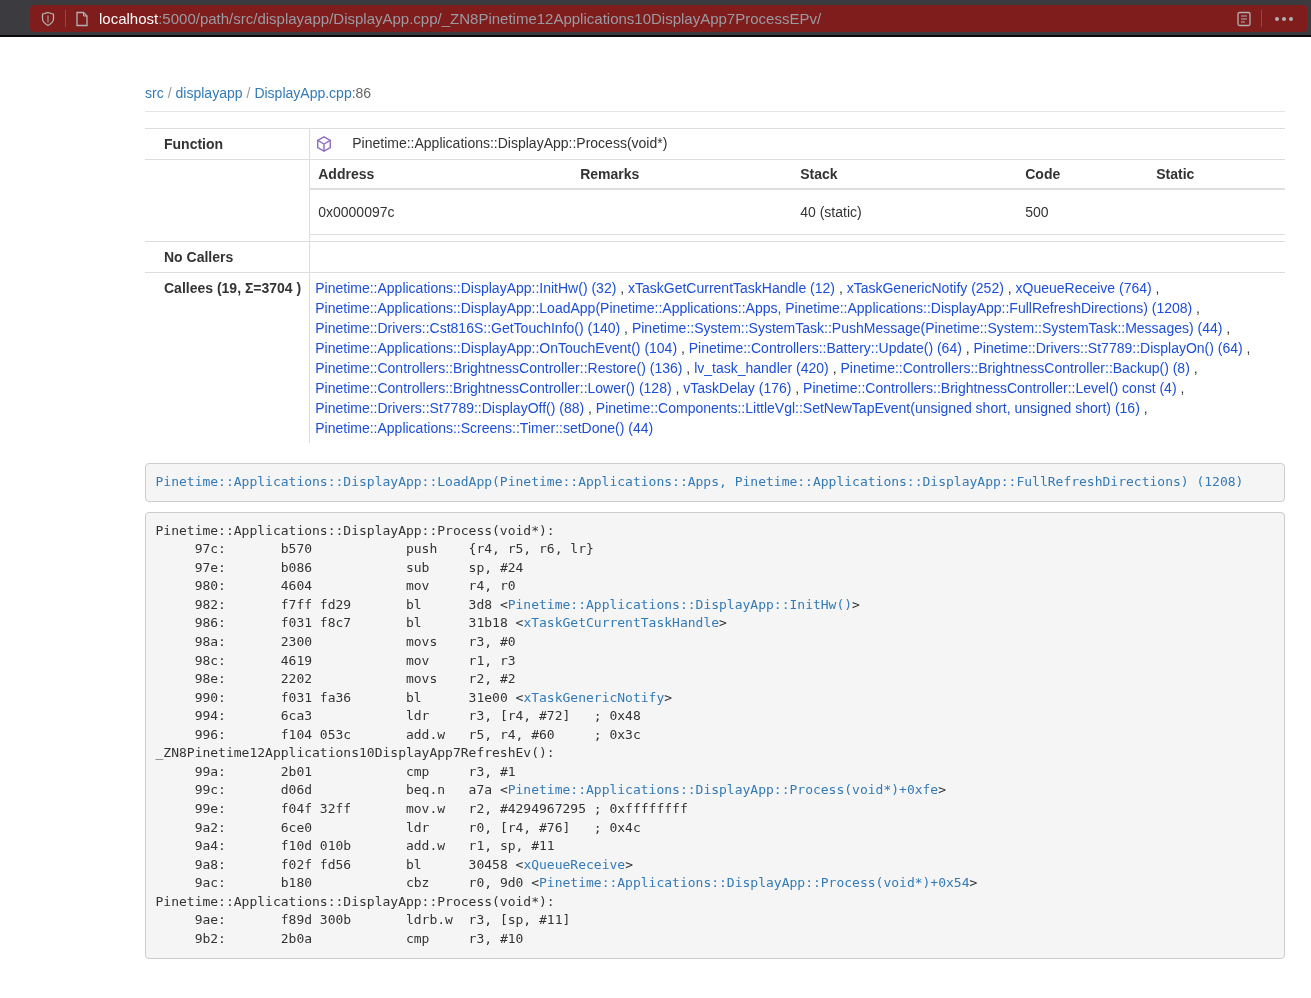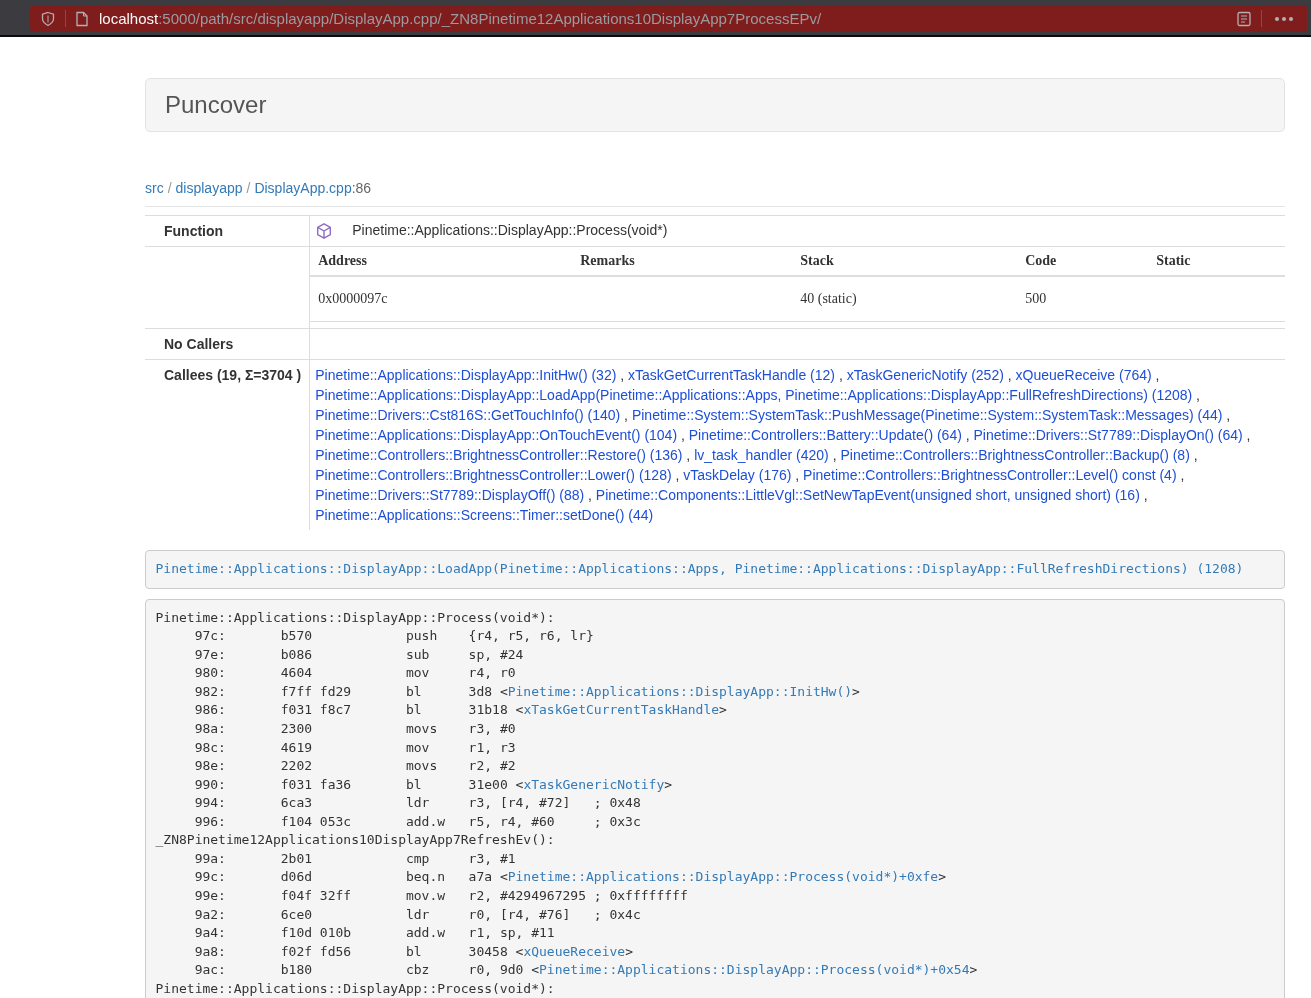--- a/index.html
+++ b/index.html
@@ -27,35 +27,35 @@
           padding:13px 19px; }
   .well h1 { font-size:24px; font-weight:400; color:#555; line-height:26px; }
 
   .breadcrumb { margin-top:48px; font-size:14px; }
   .breadcrumb a { color:#337ab7; text-decoration:none; }
   .breadcrumb .sep { color:#999; padding:0 4px; }
   .breadcrumb .suffix { color:#666; }
 
   hr.divider { border:none; border-top:1px solid #e5e5e5; margin-top:10px; }
 
-  table.main { width:100%; border-collapse:collapse; margin-top:8px; font-size:14px; }
+  table.main { width:100%; border-collapse:collapse; margin-top:16px; font-size:14px; }
   table.main > tbody > tr > th,
   table.main > tbody > tr > td { border-top:1px solid #ddd; vertical-align:top; text-align:left; }
   th.rowlabel { width:151px; padding:5px 8px 5px 19px; font-weight:bold; color:#333;
                 border-right:1px solid #ddd; white-space:nowrap; line-height:20px; }
   td.rowval { line-height:20px; }
   td.func-cell { padding:4px 8px 4px 5px; }
   td.empty-cell { padding:5px 8px; }
   td.callees-cell { padding:5px 8px 5px 5px; }
   td.nested-cell { padding:0 0 6px 0; }
 
   .func-line { display:flex; align-items:flex-end; gap:19px; }
   .cube { flex:0 0 auto; display:block; }
 
-  table.inner { width:100%; border-collapse:collapse; font-size:14px; border-bottom:1px solid #ddd;font-family:Liberation Serif, serif; }
+  table.inner { width:100%; border-collapse:collapse; font-size:14px; border-bottom:1px solid #ddd; }
   table.inner th { text-align:left; font-weight:bold; padding:4px 8px; line-height:20px;
                    border-bottom:2px solid #ddd; }
   table.inner td { padding:12px 8px; line-height:20px; }
   .c-addr { width:262px; } .c-rem { width:220px; } .c-stack { width:225px; } .c-code { width:131px; }
 
   a.plink { color:#1d4ed8; text-decoration:none; }
   .callees-cell .comma { color:#333; }
 
   pre.box { background:#f5f5f5; border:1px solid #ccc; border-radius:4px; padding:9px 9.5px;
             font-family:"DejaVu Sans Mono", monospace; font-size:13px; line-height:18.57px;
@@ -97,23 +97,20 @@
           <i></i>
           <i></i>
           <i></i>
         </span>
     </div>
   </div>
 </div>
 
 <div class="container">
 
-  <div class="well">
-    <h1>Puncover</h1>
-  </div>
 
   <div class="breadcrumb">
     <a href="#">src</a><span class="sep">/</span><a href="#">displayapp</a><span class="sep">/</span><a href="#">DisplayApp.cpp</a><span class="suffix">:86</span>
   </div>
 
   <hr class="divider">
 
   <table class="main">
     <tbody>
       <tr>

